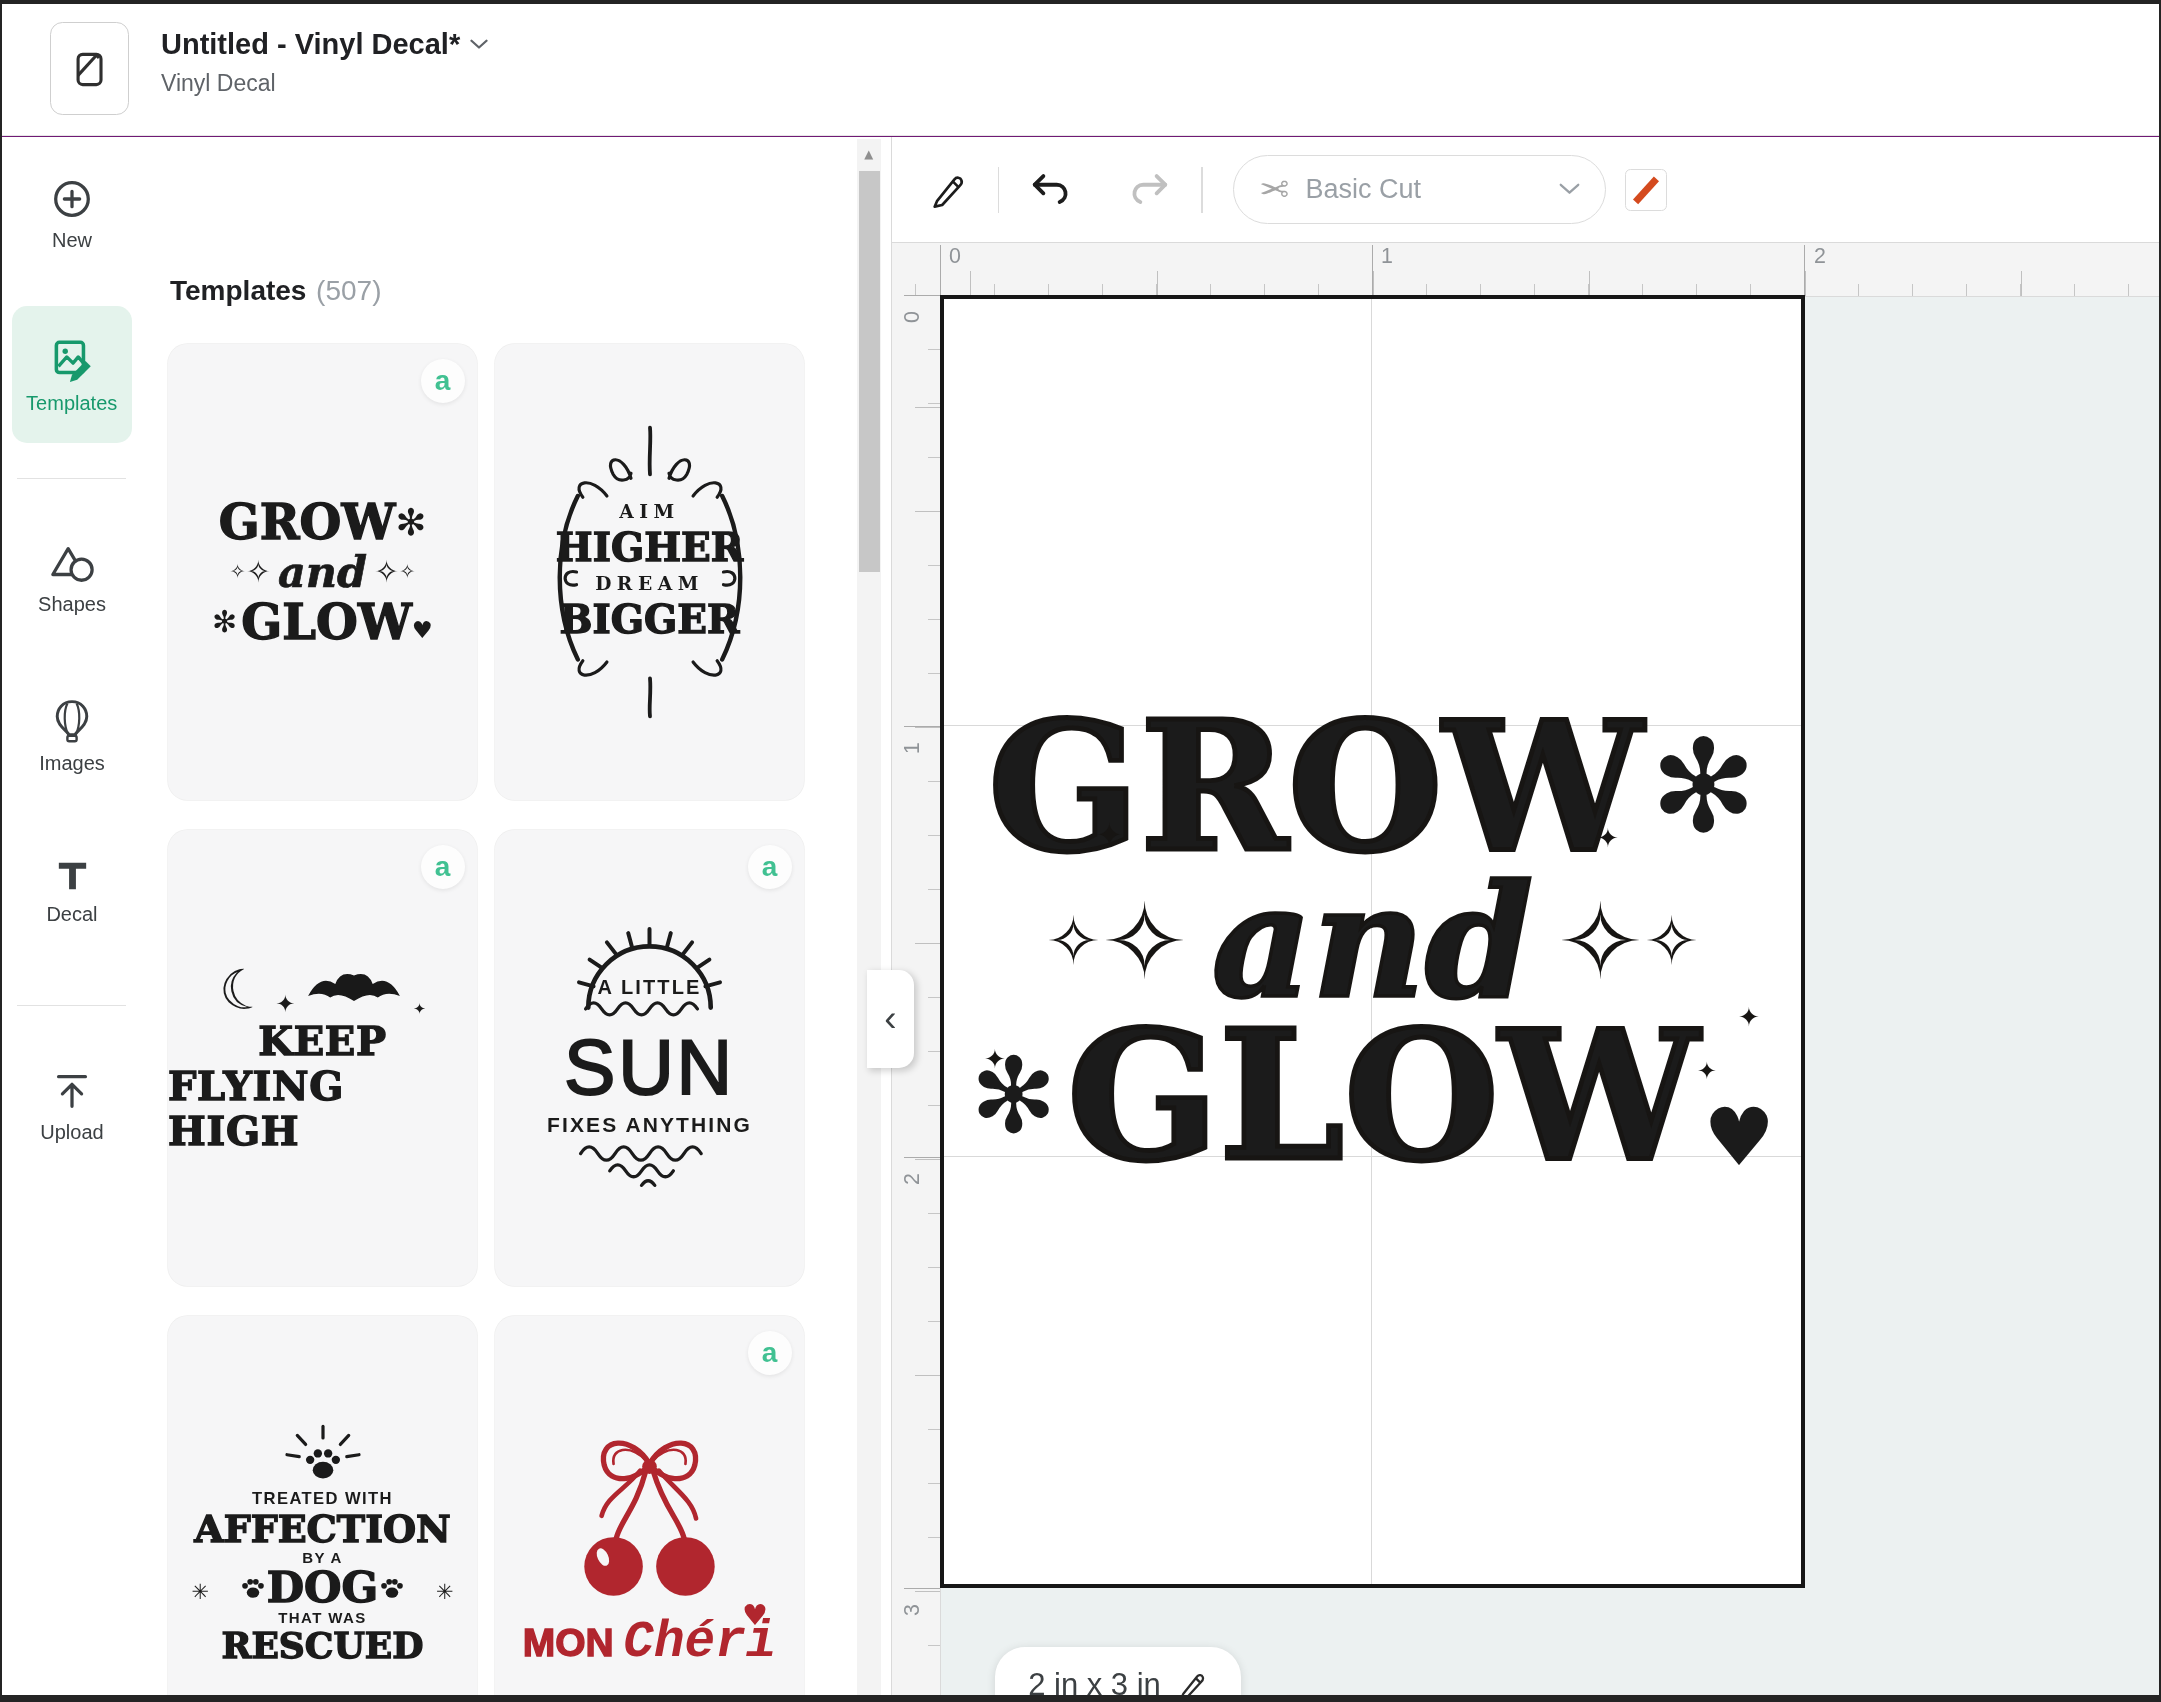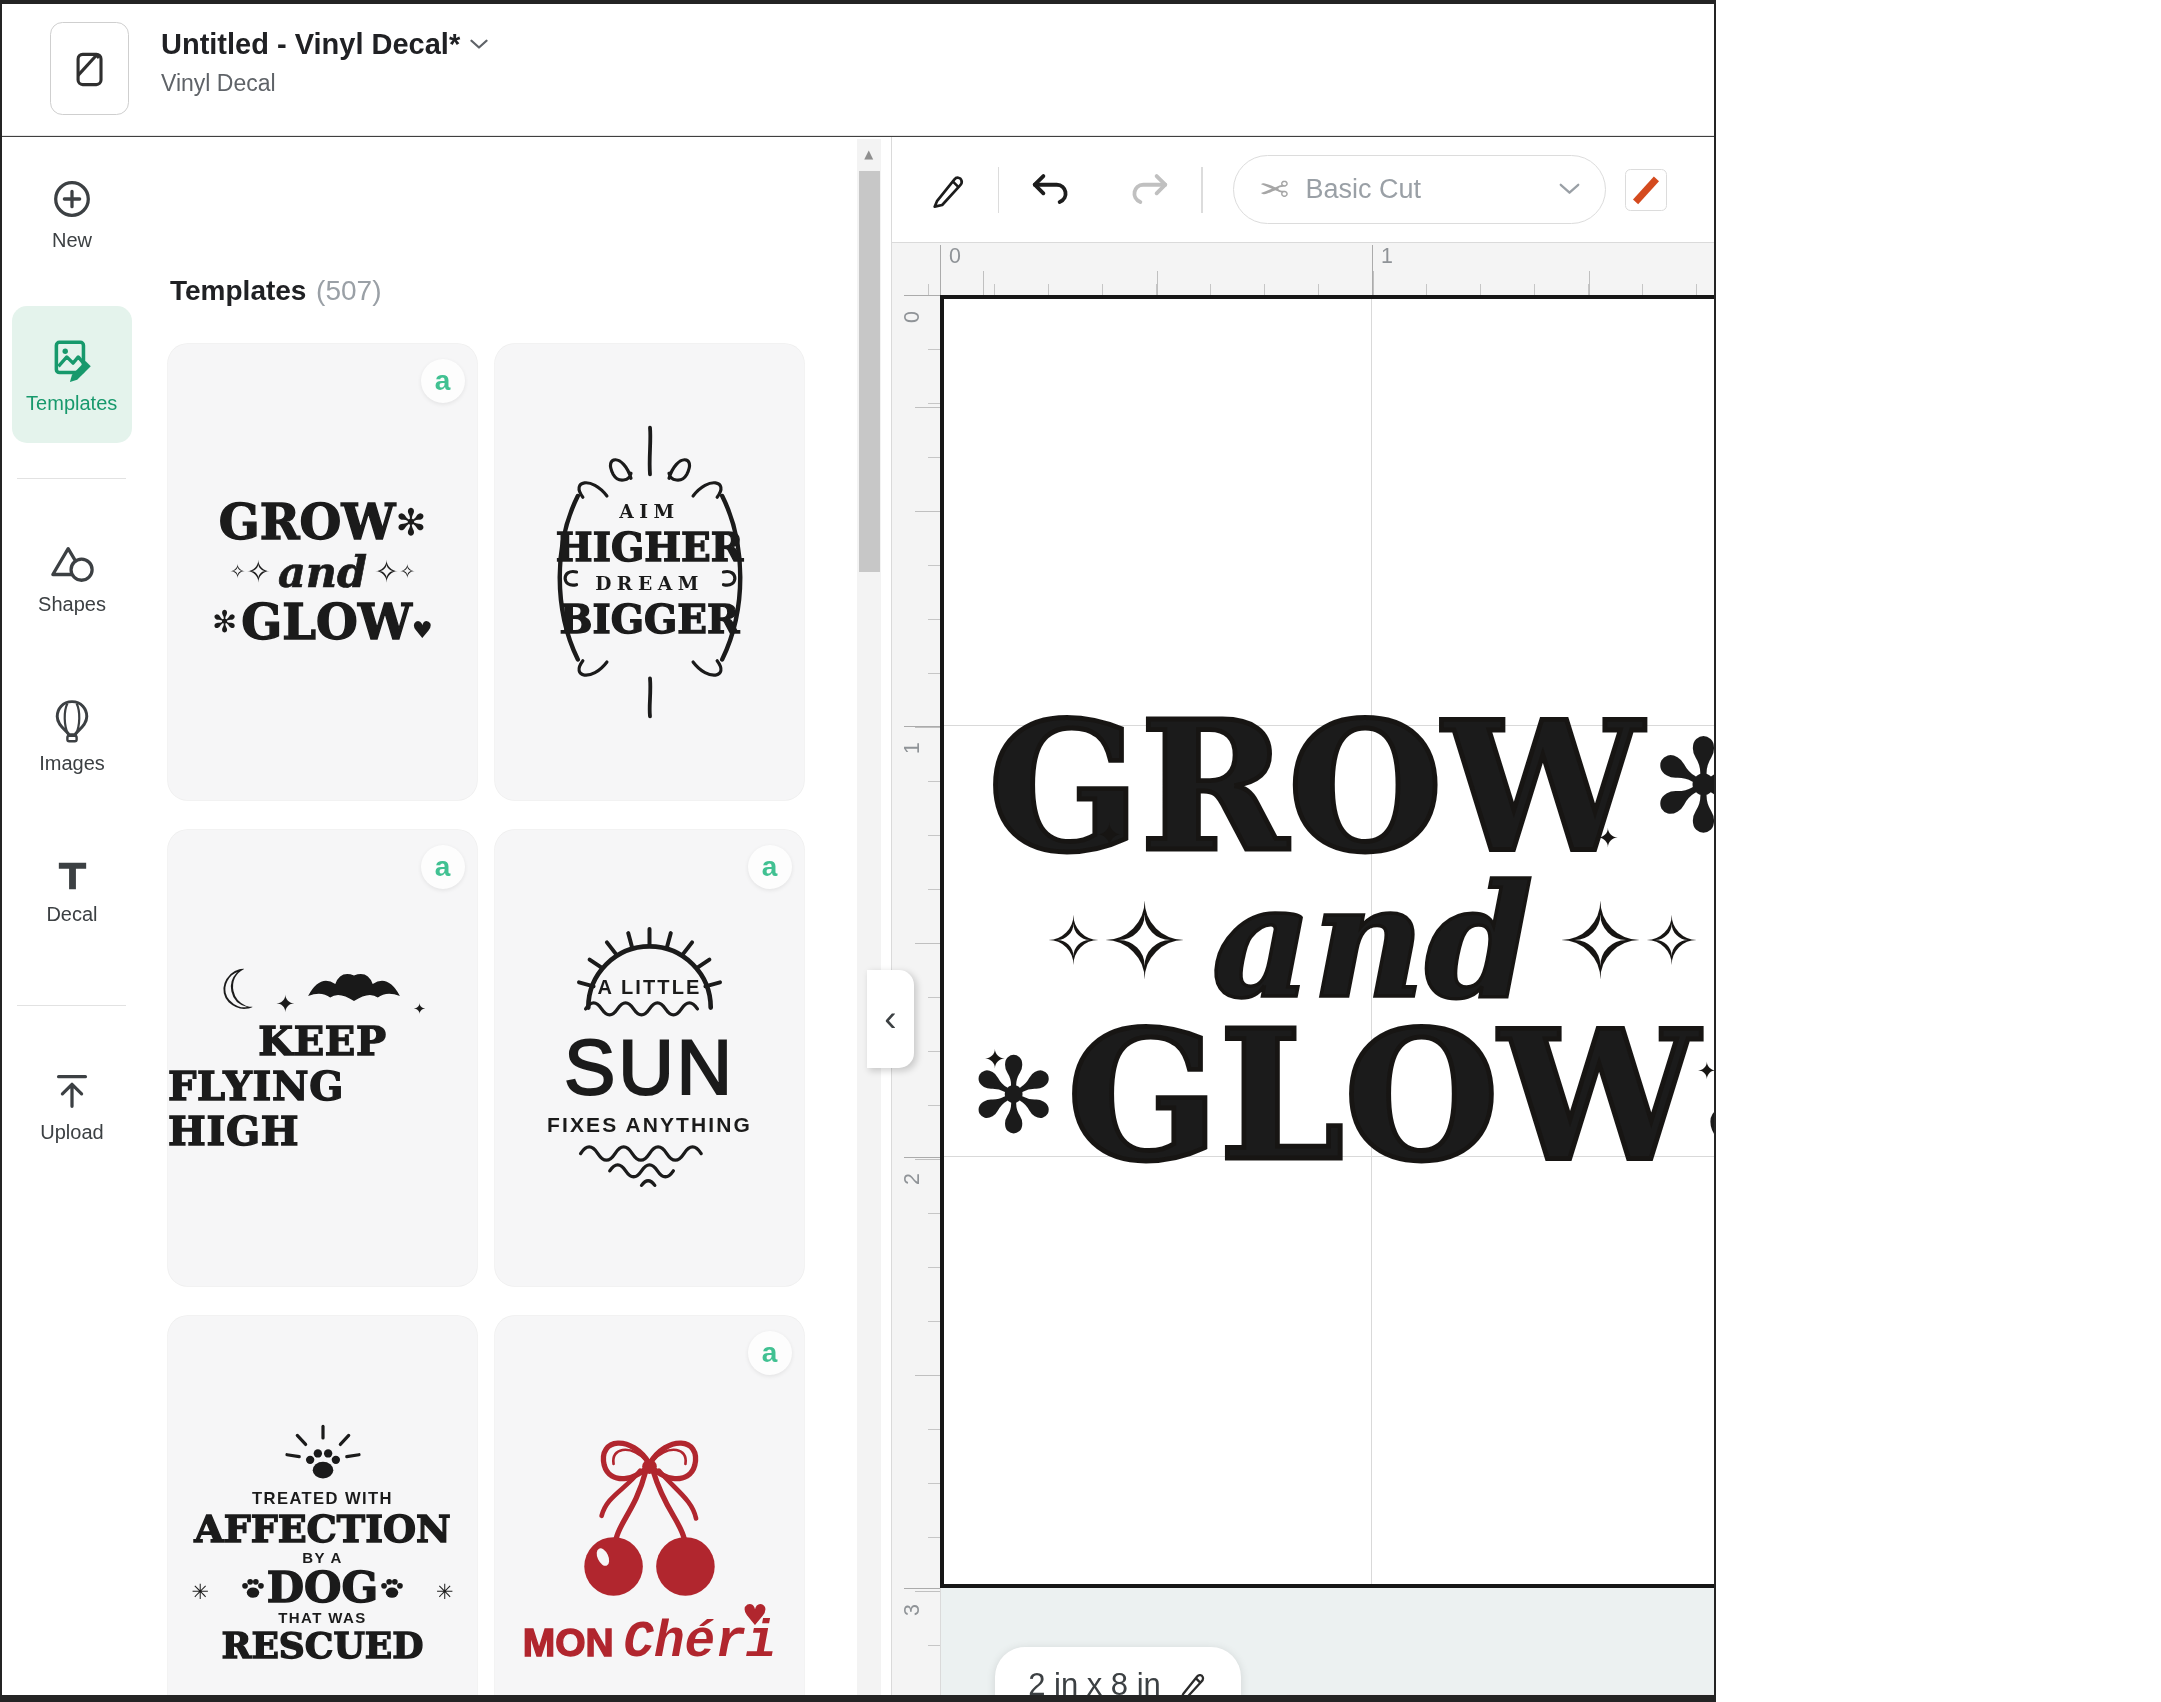--- a/index.html
+++ b/index.html
@@ -1,18 +1,18 @@
 <!DOCTYPE html>
 <html style="font-size:11px"><head>
 <meta charset="utf-8">
 <style>
   html,body{margin:0;padding:0;background:#fff;}
-  .page{position:relative;width:1716px;height:1702px;box-sizing:border-box;
+  .page{position:relative;width:2161px;height:1702px;box-sizing:border-box;
     border:2.8px solid #242424;border-top-width:4.1px;border-bottom-width:7px;
-    font-family:"Liberation Sans",sans-serif;background:#404040;overflow:hidden;}
+    font-family:"Liberation Sans",sans-serif;background:#701a75;overflow:hidden;}
 
   
   .header{position:absolute;left:0;top:0;right:0;height:131px;background:#fff;border-bottom:1.4px solid #e7e7e7;}
   .doc-btn{position:absolute;left:48px;top:18px;width:77px;height:91px;border:1.4px solid #cfcfcf;border-radius:12.4px;
     display:flex;align-items:center;justify-content:center;background:#fff;}
   .title-row{position:absolute;left:159px;top:23.5px;display:flex;align-items:center;gap:9.7px;}
   .title{font-size:29px;font-weight:bold;color:#202124;}
   .subtitle{position:absolute;left:159px;top:66px;font-size:23px;color:#5f6368;}
 
   
@@ -529,21 +529,21 @@
         <span class="dm-tiny" style="left:753px;top:345px;font-size:23.5px;">✦</span>
       </div>
     </div>
   </div>
 
   <div class="collapse-tab">
     <span>‹</span>
   </div>
 
   <div class="size-pill">
-    <span class="sz">2 in x 8 in</span>
+    <span class="sz">2 in x 3 in</span>
     <span>
       <svg width="32" height="32" viewBox="0 0 48 48" fill="none">
         <path d="M11 37 L32 11 C34 8 39 9 40 12 C41 14 40 17 38 19 L17 42 L8 44 Z" stroke="#2b2b2b" stroke-width="3.4" stroke-linejoin="round"></path>
         <path d="M30 14 L36 20" stroke="#2b2b2b" stroke-width="3.4"></path>
       </svg>
     </span>
   </div>
 
   <div class="faint-el"></div>
 

